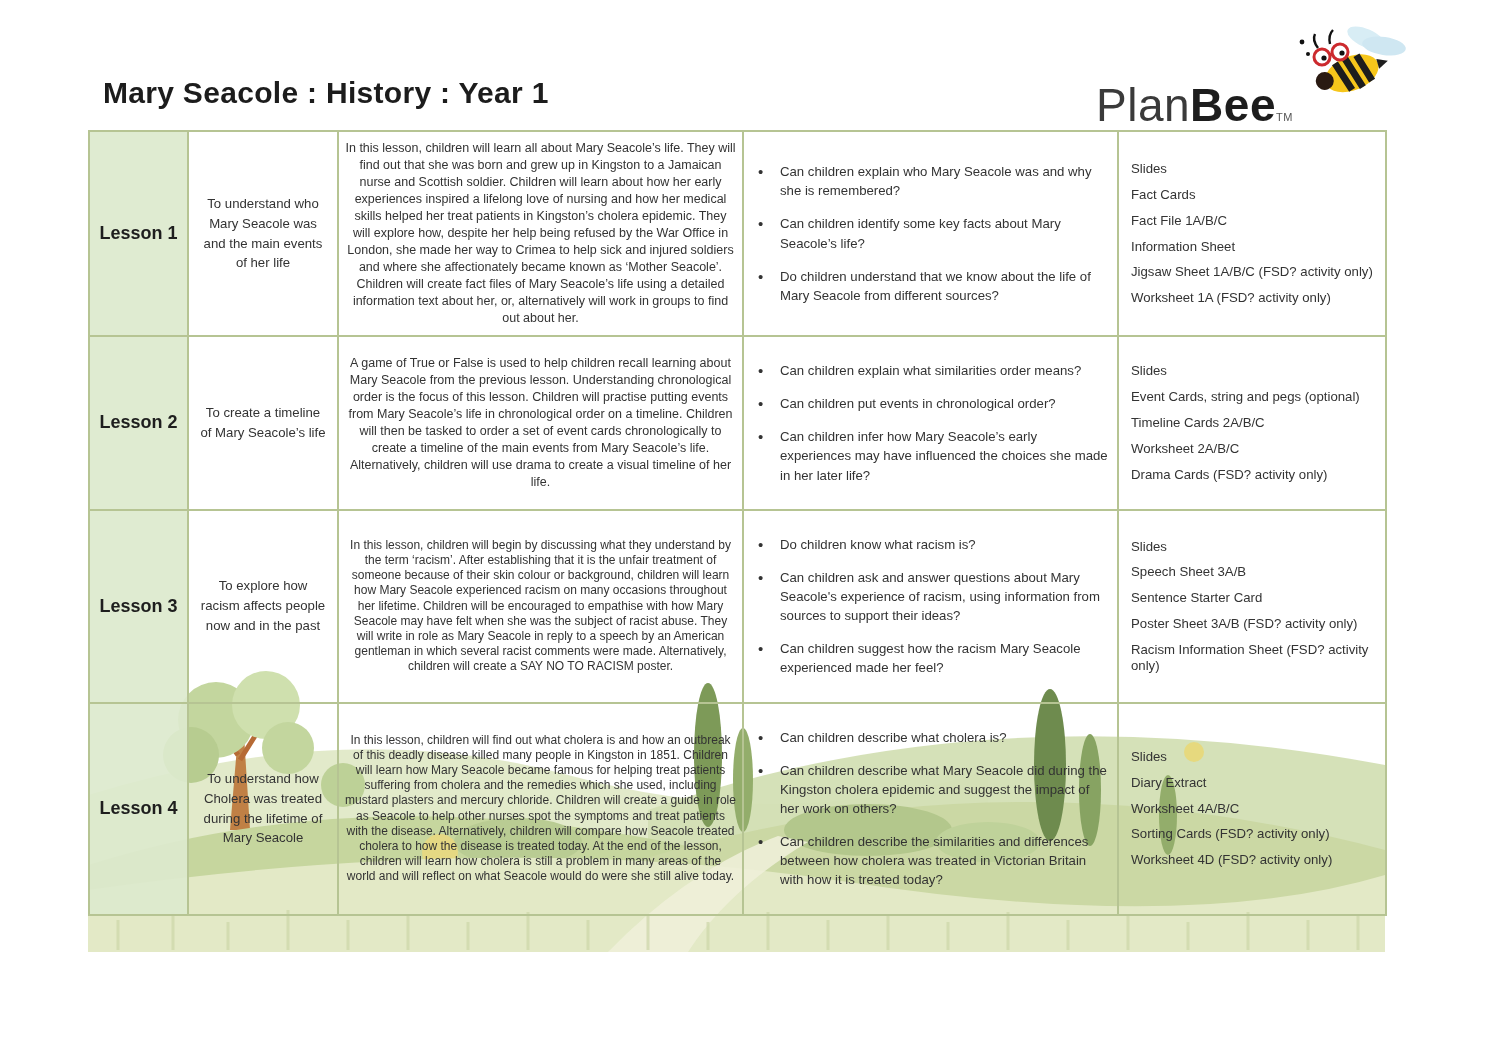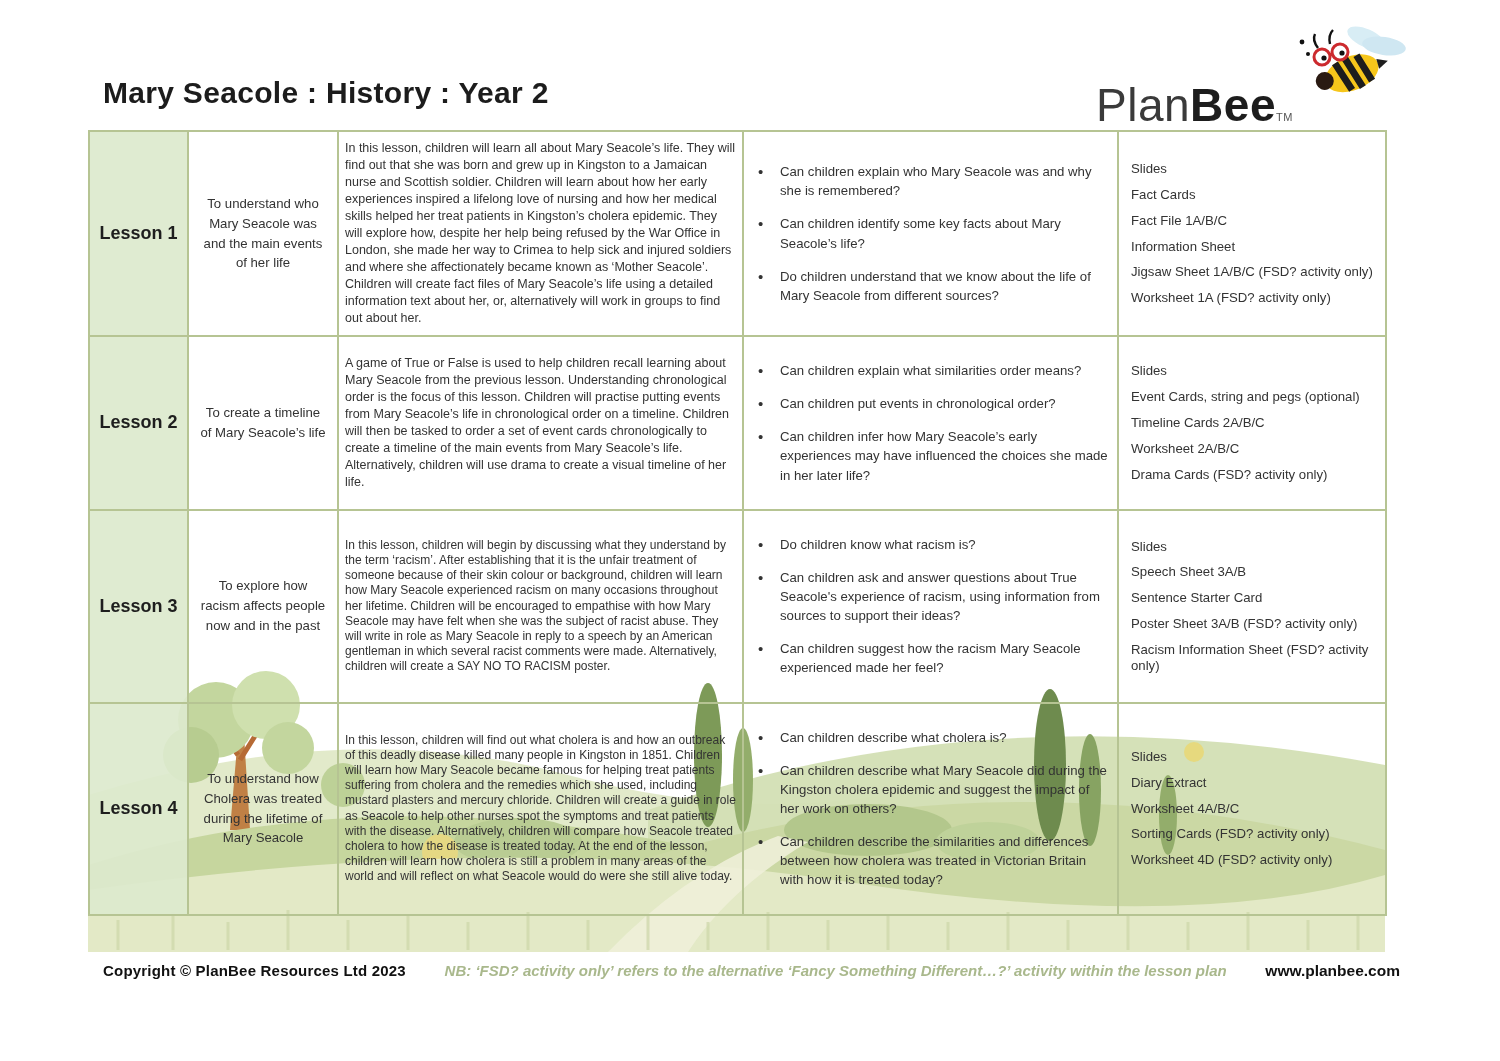--- a/index.html
+++ b/index.html
@@ -30,21 +30,21 @@
   td.spacer { border:none !important; background:transparent; }
   th.colhead {
     background:rgba(221,233,205,.93); font-size:15.5px; font-weight:bold;
     text-align:center; color:#222; padding:6px;
   }
   td.lesson-cell {
     background:rgba(221,233,205,.93); text-align:center;
     font-size:18px; font-weight:bold; color:#1e1e1e;
   }
   td.obj-cell { text-align:center; font-size:13.2px; line-height:1.5; padding:8px 10px; color:#333; }
-  td.ov-cell  { text-align:left; padding:6px 6px; color:#333; }
+  td.ov-cell  { text-align:center; padding:6px 6px; color:#333; }
   .ov { font-size:12.5px; line-height:1.36; }
   .ov.tight { font-size:12px; line-height:1.26; }
   td.q-cell { padding:10px 8px 10px 12px; }
   td.q-cell ul { list-style:none; }
   td.q-cell li {
     position:relative; padding-left:24px; font-size:13.2px; line-height:1.45;
     color:#333; margin:14px 0;
   }
   td.q-cell li::before {
     content:"\2022"; position:absolute; left:2px; top:-1px; font-size:15px; color:#333;
@@ -96,21 +96,21 @@
 
     <path d="M0,760 Q420,700 760,752 T1297,745 L1297,822 L0,822 Z" fill="#e3e9c6"></path>
     <path d="M520,822 Q600,740 690,706 L720,712 Q640,760 600,822 Z" fill="#eef0d8" opacity="0.9"></path>
 
     <path d="M30,790 l0,30 M85,782 l0,38 M140,792 l0,28 M200,780 l0,40 M260,790 l0,30 M320,784 l0,36
              M380,792 l0,28 M440,782 l0,38 M500,790 l0,30 M560,786 l0,34 M620,792 l0,28 M680,782 l0,38
              M740,790 l0,30 M800,784 l0,36 M860,792 l0,28 M920,782 l0,38 M980,790 l0,30 M1040,786 l0,34
              M1100,792 l0,28 M1160,782 l0,38 M1220,790 l0,30 M1270,786 l0,34" stroke="#ccd6a8" stroke-width="3" opacity="0.7" fill="none"></path>
   </svg>
 
-  <div class="title">Mary Seacole : History : Year 2</div>
+  <div class="title">Mary Seacole : History : Year 1</div>
 
   <div class="logo">
     <svg class="bee-svg" viewBox="0 0 120 86" aria-hidden="true">
       <ellipse cx="78" cy="16" rx="20" ry="9" fill="#d8edf5" transform="rotate(24 78 16)"></ellipse>
       <ellipse cx="96" cy="24" rx="22" ry="9" fill="#cfe7f2" transform="rotate(8 96 24)"></ellipse>
       <g transform="rotate(-22 62 52)">
         <ellipse cx="64" cy="52" rx="28" ry="17" fill="#f6c61b"></ellipse>
         <path d="M52,36.5 l6,31 M63,35.5 l6,33.5 M75,37 l5,29.5" stroke="#1d1d1d" stroke-width="7" fill="none"></path>
         <path d="M92,48 l10,6 -11,4 Z" fill="#1d1d1d"></path>
         <circle cx="36" cy="49" r="9" fill="#2a1a12"></circle>
@@ -184,21 +184,21 @@
 
     <tr style="height:188px">
       <td class="lesson-cell">Lesson 3</td>
       <td class="obj-cell">To explore how racism affects people now and in the past</td>
       <td class="ov-cell">
             <div class="ov tight">In this lesson, children will begin by discussing what they understand by the term ‘racism’. After establishing that it is the unfair treatment of someone because of their skin colour or background, children will learn how Mary Seacole experienced racism on many occasions throughout her lifetime. Children will be encouraged to empathise with how Mary Seacole may have felt when she was the subject of racist abuse. They will write in role as Mary Seacole in reply to a speech by an American gentleman in which several racist comments were made. Alternatively, children will create a SAY NO TO RACISM poster.</div>
           </td>
       <td class="q-cell">
         <ul>
           <li>Do children know what racism is?</li>
-          <li>Can children ask and answer questions about True Seacole's experience of racism, using information from sources to support their ideas?</li>
+          <li>Can children ask and answer questions about Mary Seacole's experience of racism, using information from sources to support their ideas?</li>
           <li>Can children suggest how the racism Mary Seacole experienced made her feel?</li>
         </ul>
       </td>
       <td class="r-cell">
         <div class="res">Slides</div>
         <div class="res">Speech Sheet 3A/B</div>
         <div class="res">Sentence Starter Card</div>
         <div class="res">Poster Sheet 3A/B (FSD? activity only)</div>
         <div class="res">Racism Information Sheet (FSD? activity only)</div>
       </td>
@@ -221,19 +221,14 @@
         <div class="res">Slides</div>
         <div class="res">Diary Extract</div>
         <div class="res">Worksheet 4A/B/C</div>
         <div class="res">Sorting Cards (FSD? activity only)</div>
         <div class="res">Worksheet 4D (FSD? activity only)</div>
       </td>
     </tr>
   </tbody>
     </table>
 
-  <div class="footer">
-    <span class="copyright">Copyright © PlanBee Resources Ltd 2023</span>
-    <span class="nb-note">NB: ‘FSD? activity only’ refers to the alternative ‘Fancy Something Different…?’ activity within the lesson plan</span>
-    <span class="website">www.planbee.com</span>
-  </div>
 
 </div>
 
 </body></html>

